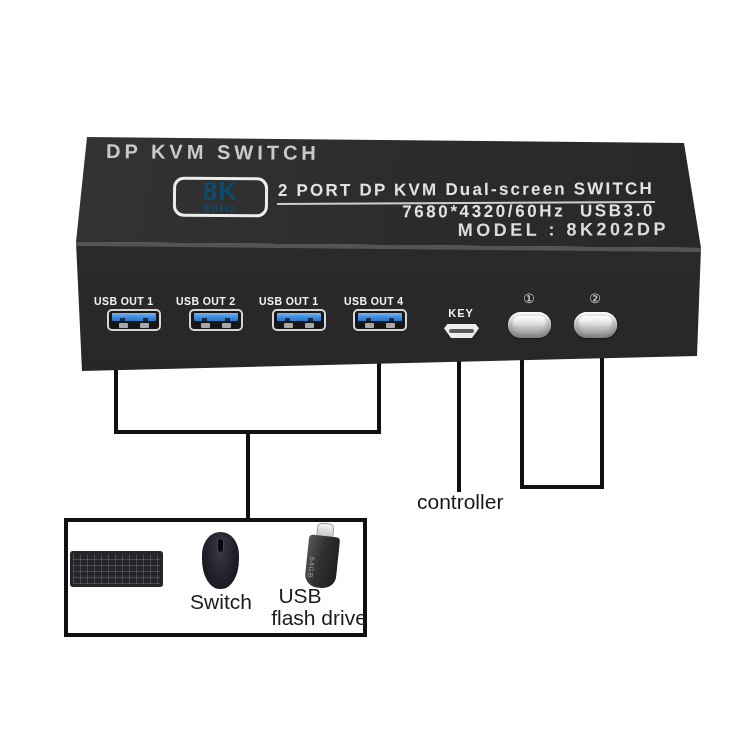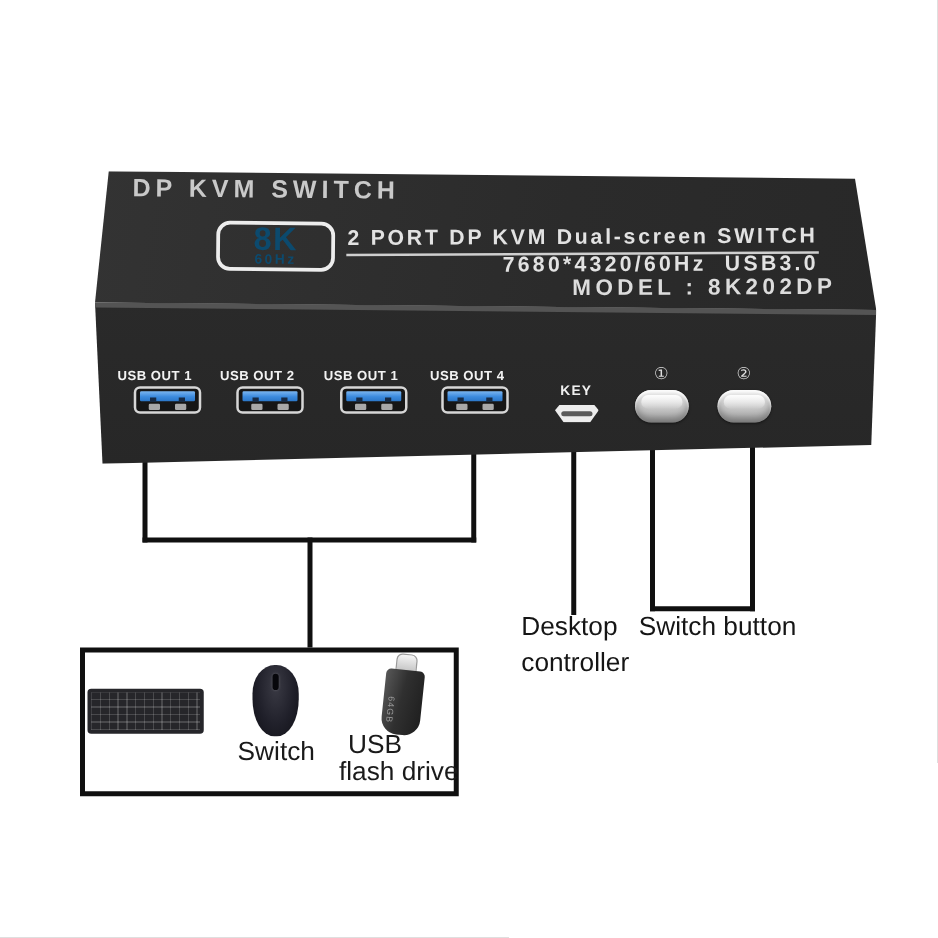--- a/index.html
+++ b/index.html
@@ -153,24 +153,22 @@
   <div class="btn-num" style="left:514px;">①</div>
   <div class="btn-num" style="left:580px;">②</div>
   <div class="push-btn" style="left:508px;">
     <div class="push-btn-gloss"></div>
   </div>
   <div class="push-btn" style="left:574px;">
     <div class="push-btn-gloss"></div>
   </div>
 
   <div class="callout" style="left:417px;top:487px;">
-    <span style="display:block;">Desktop</span>
     <span style="display:block;">controller</span>
   </div>
-  <div class="callout" style="left:511px;top:487px;">Switch button</div>
 
   <div class="abs pbox">
     <div class="kbd">
       <div class="kbd-keys"></div>
     </div>
 
     <div class="mouse">
       <div class="mouse-wheel"></div>
     </div>
     <div class="plabel" style="left:120px;top:69px;width:66px;">Switch</div>

